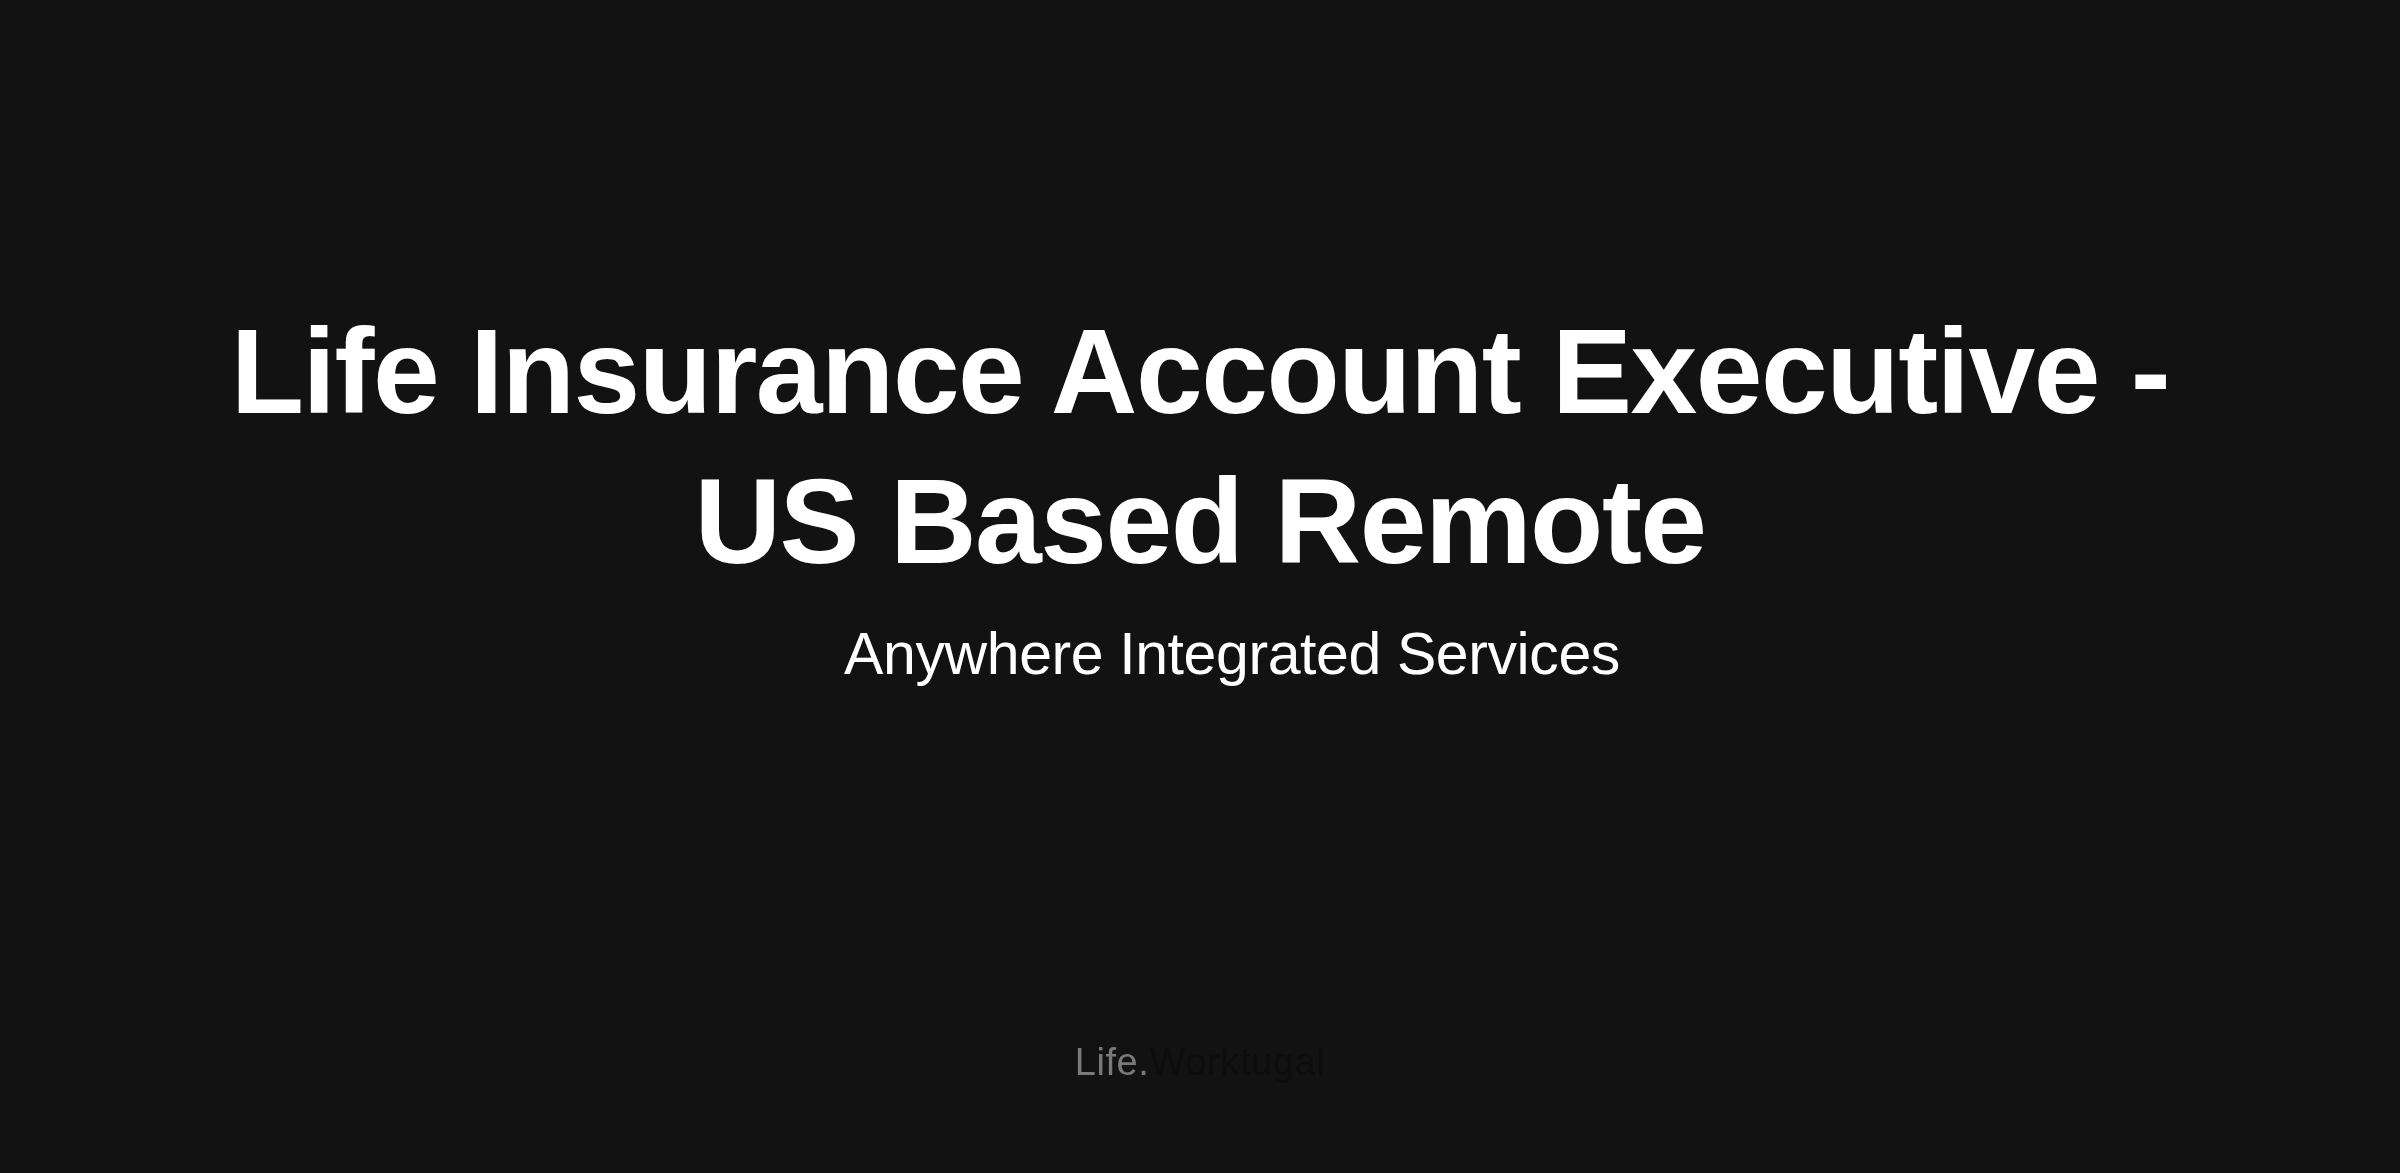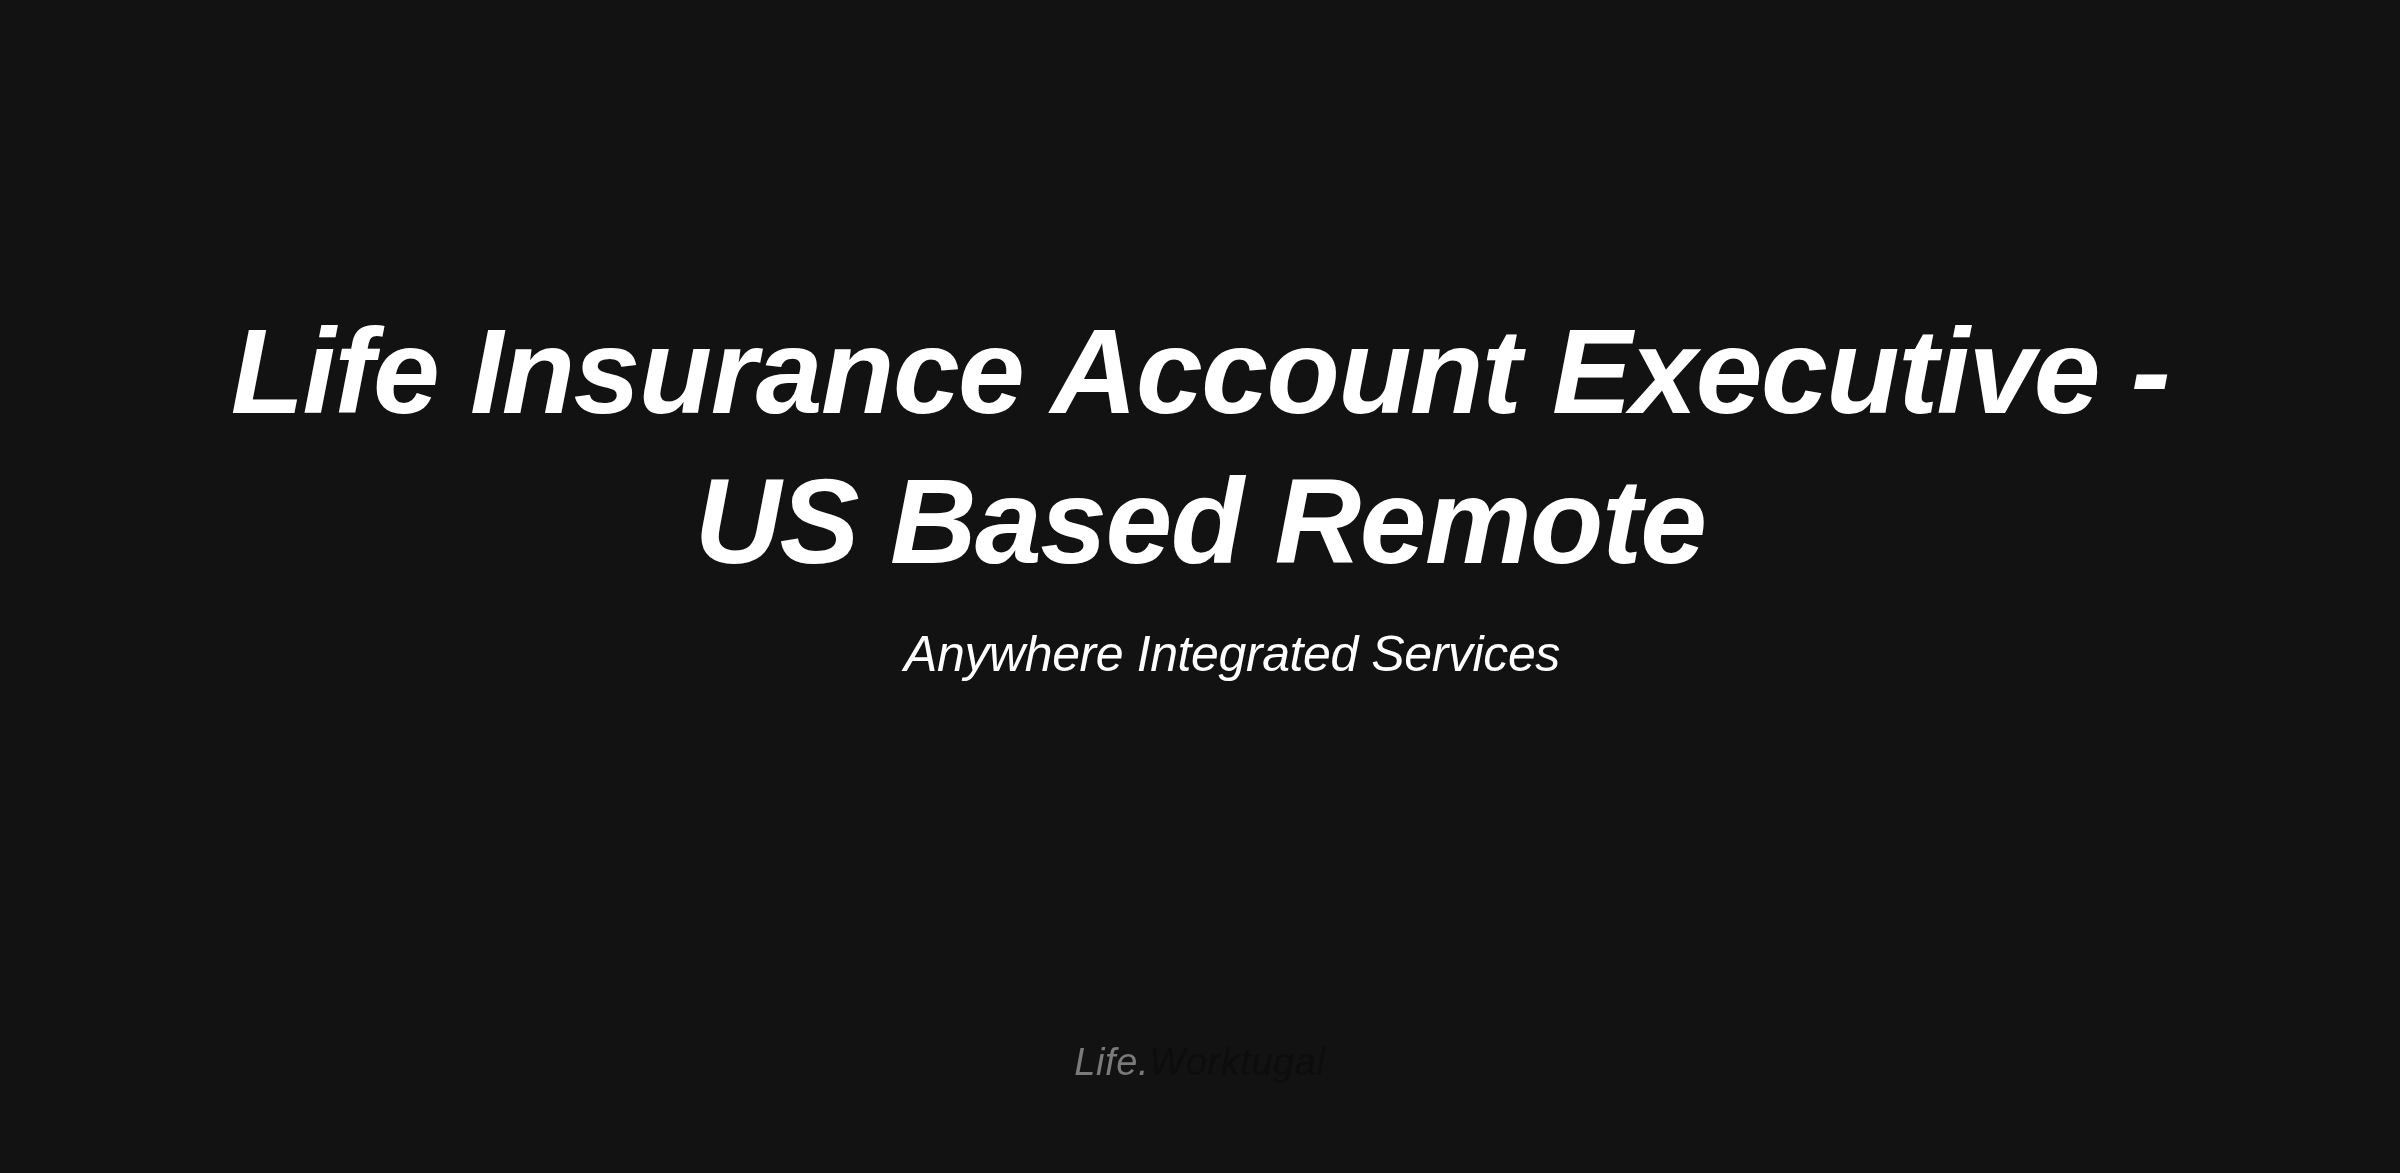--- a/index.html
+++ b/index.html
@@ -16,21 +16,20 @@
     font-family: "Liberation Sans", "DejaVu Sans", sans-serif;
     -webkit-font-smoothing: antialiased;
   }
 
   .card {
     position: relative;
     width: 2400px;
     height: 954px;
     background: #121212;
     box-sizing: border-box;
-    font-style: italic;
   }
 
   
   .content {
     position: absolute;
     left: 0;
     top: 0;
     width: 2400px;
     
     padding-top: 296px;
@@ -46,21 +45,21 @@
     font-weight: 700;
     letter-spacing: -1.5px;
     color: #ffffff;
     white-space: normal;
     word-break: normal;
   }
 
   .company-name {
     margin: 0;
     padding: 22px 96px 0 160px;
-    font-size: 50px;
+    font-size: 59px;
     line-height: 72px;
     font-weight: 400;
     letter-spacing: -0.4px;
     color: #ffffff;
   }
 
   
   .watermark {
     position: absolute;
     left: 0;

